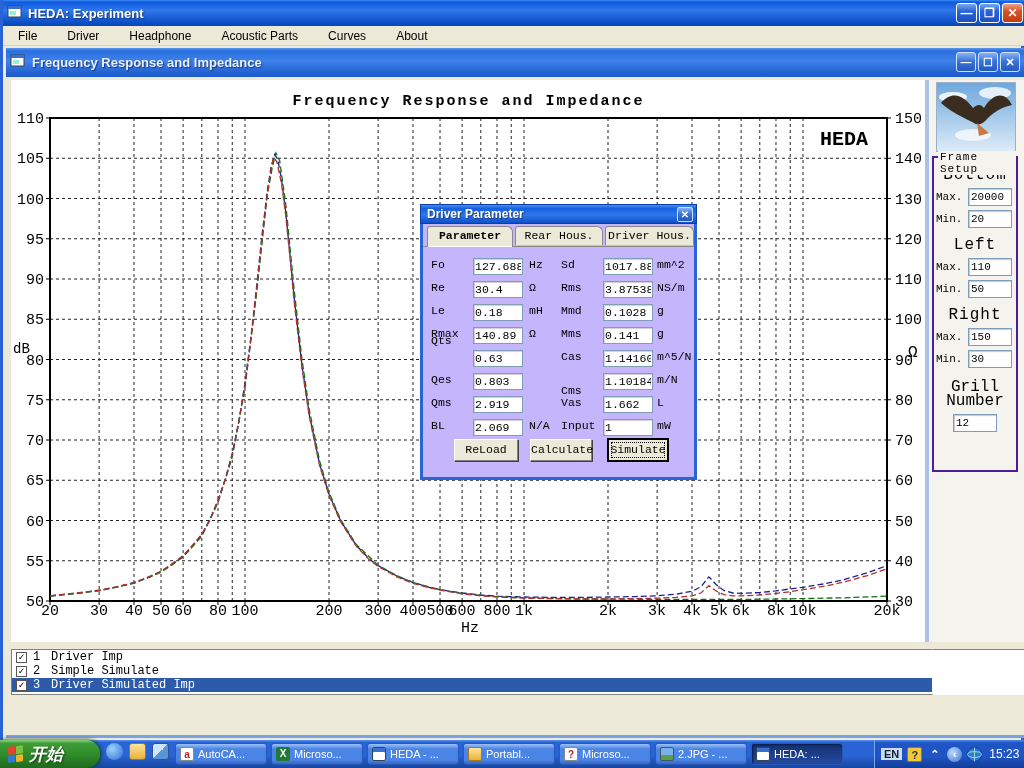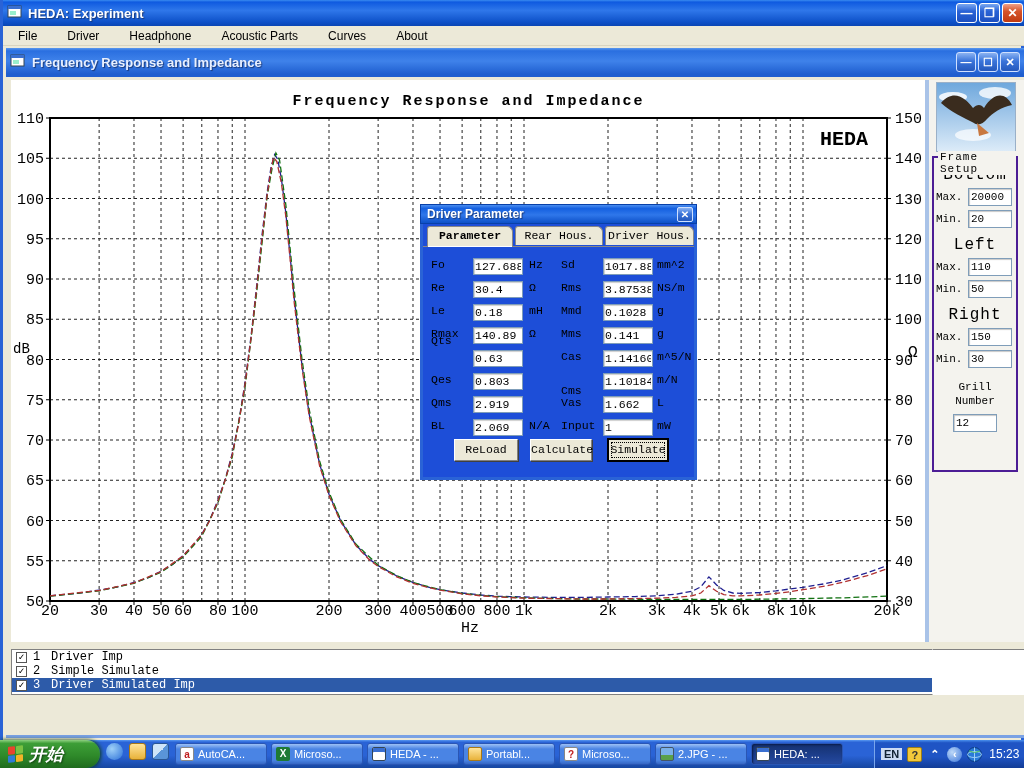--- a/index.html
+++ b/index.html
@@ -48,21 +48,21 @@
   #frame-setup { position:absolute; left:3px; top:76px; width:86px; height:316px;
                  border:2px solid #4c1d95; font-family:"Liberation Mono",monospace; font-size:11px; }
   #frame-setup .legend { position:absolute; top:-7px; left:4px; background:#f4f3ee; padding:0 2px;
                          font-size:11px; letter-spacing:1px; }
   .fs-sub { text-align:center; margin-top:8px; font-size:16px; letter-spacing:1px; }
   .fs-row { display:flex; align-items:center; margin:4px 2px 0 2px; }
   .fs-row .fs-lab { width:32px; font-size:11px; }
   .fs-input { width:44px; height:18px; background:#fff; border:1px solid #7f9db9;
               box-shadow:inset 1px 1px 1px #c8c8c8; font-family:"Liberation Mono",monospace;
               font-size:11px; padding:1px 2px; }
-  .grill-lab { text-align:center; margin-top:12px; font-size:11px; line-height:14px; }
+  .grill-lab { text-align:center; margin-top:12px; font-size:16px; line-height:14px; }
   .grill-box { margin:6px auto 8px auto; display:block; }
 
   
   #legend-box { position:absolute; left:5px; top:572px; width:922px; height:46px;
                 background:#fff; border:1px solid #808080; border-right-color:#fff;
                 font-family:"Liberation Mono",monospace; font-size:12px; overflow:hidden; }
   #legend-right { position:absolute; left:927px; top:572px; width:91px; height:46px;
                   background:#fff; border-top:1px solid #808080; }
   .leg-row { height:14px; display:flex; align-items:center; color:#000; }
   .leg-row.sel { background:#2d5ba9; color:#fff; }
@@ -78,21 +78,21 @@
   #dialog { position:absolute; left:417px; top:204px; width:277px; height:276px; z-index:50; }
   #dlg-title { position:absolute; left:0; top:0; width:277px; height:20px;
     background:linear-gradient(180deg,#4a8ef0 0%,#1560e0 20%,#2f77ea 55%,#0d50c8 100%);
     border:1px solid #0840a8; color:#fff; font-weight:bold; font-size:12px;
     display:flex; align-items:center; }
   #dlg-title .t-text { margin-left:6px; text-shadow:1px 1px 1px #1a3a7a; }
   #dlg-close { position:absolute; right:3px; top:2px; width:16px; height:15px; border-radius:2px;
                border:1px solid #cfe0ff; color:#fff; font-size:10px; line-height:13px; text-align:center;
                background:linear-gradient(180deg,#8ab2f2,#3a74da 45%,#2458bc); }
   #dlg-body { position:absolute; left:0; top:20px; width:277px; height:256px;
-              background:#1d4ed8; border:3px solid #2a63d6; border-top:none;
+              background:#c4b5fd; border:3px solid #2a63d6; border-top:none;
               font-family:"Liberation Mono",monospace; font-size:11.5px;padding-left:32px; }
   .tab { position:absolute; top:2px; height:19px; background:#ece9d8;
          border:1px solid #888; border-bottom:none; border-radius:3px 6px 0 0;
          text-align:center; font-size:11.5px; line-height:18px; }
   .tab.active { font-weight:bold; height:21px; z-index:2; background:#ece9d8;
                 box-shadow:0 -1px 0 #fff inset; }
   #tab-strip-line { position:absolute; left:0px; top:22px; width:271px; height:1px; background:#888; }
   .fld-lab { position:absolute; width:40px; }
   .fld-inp { position:absolute; width:50px; height:17px; background:#fff; border:1px solid #7f9db9;
              box-shadow:inset 1px 1px 1px #cfcfcf; font-family:"Liberation Mono",monospace;

